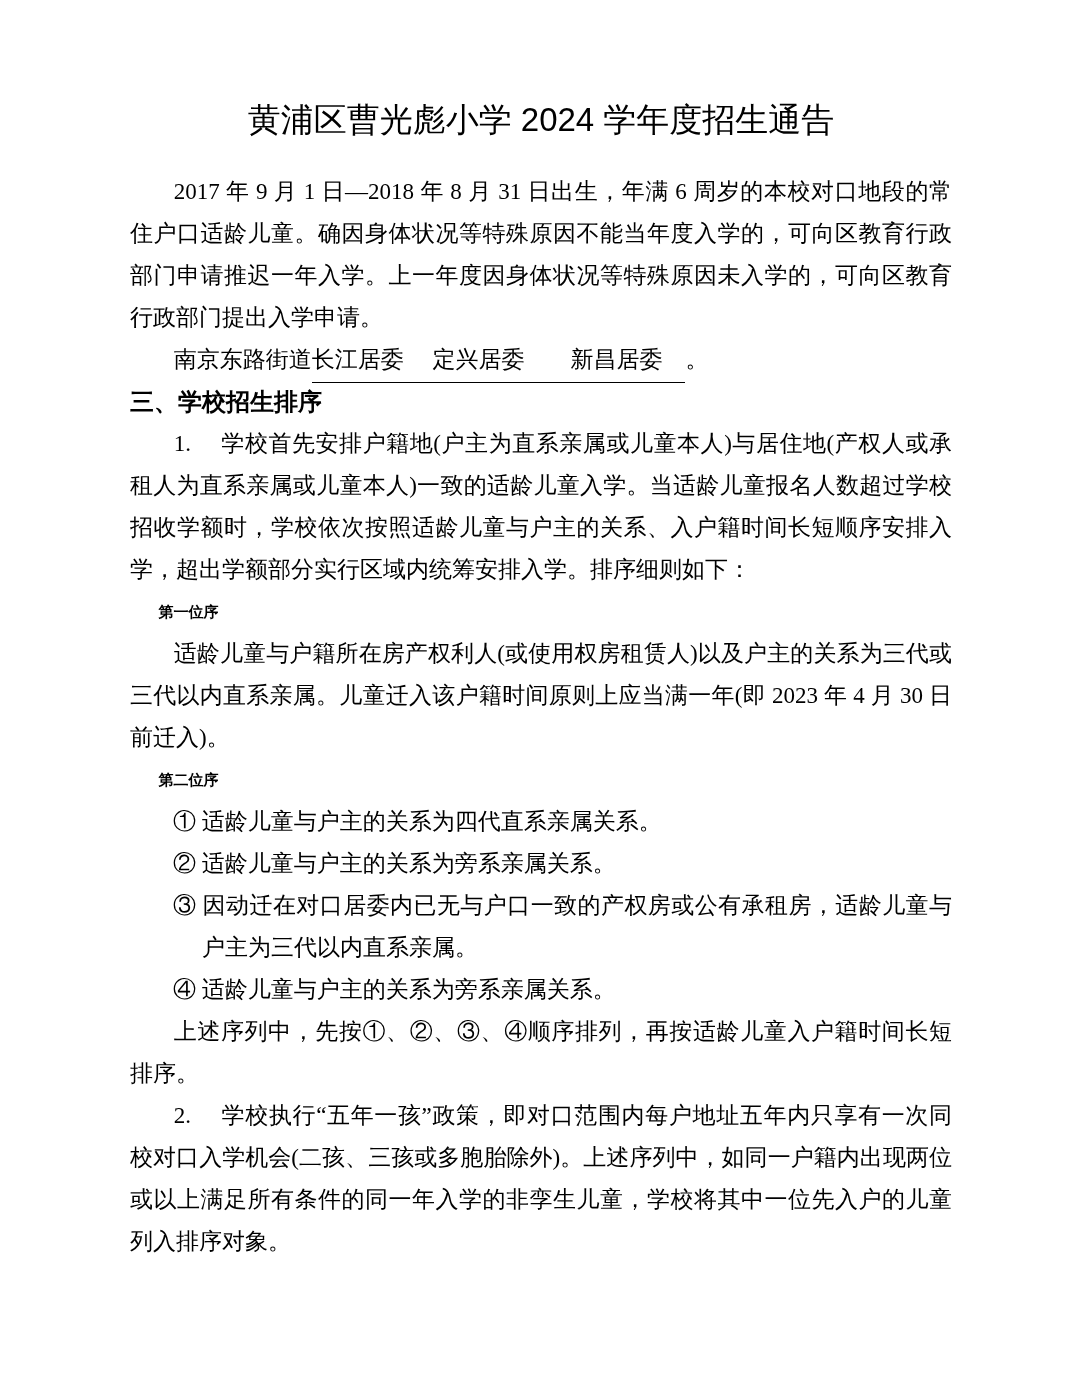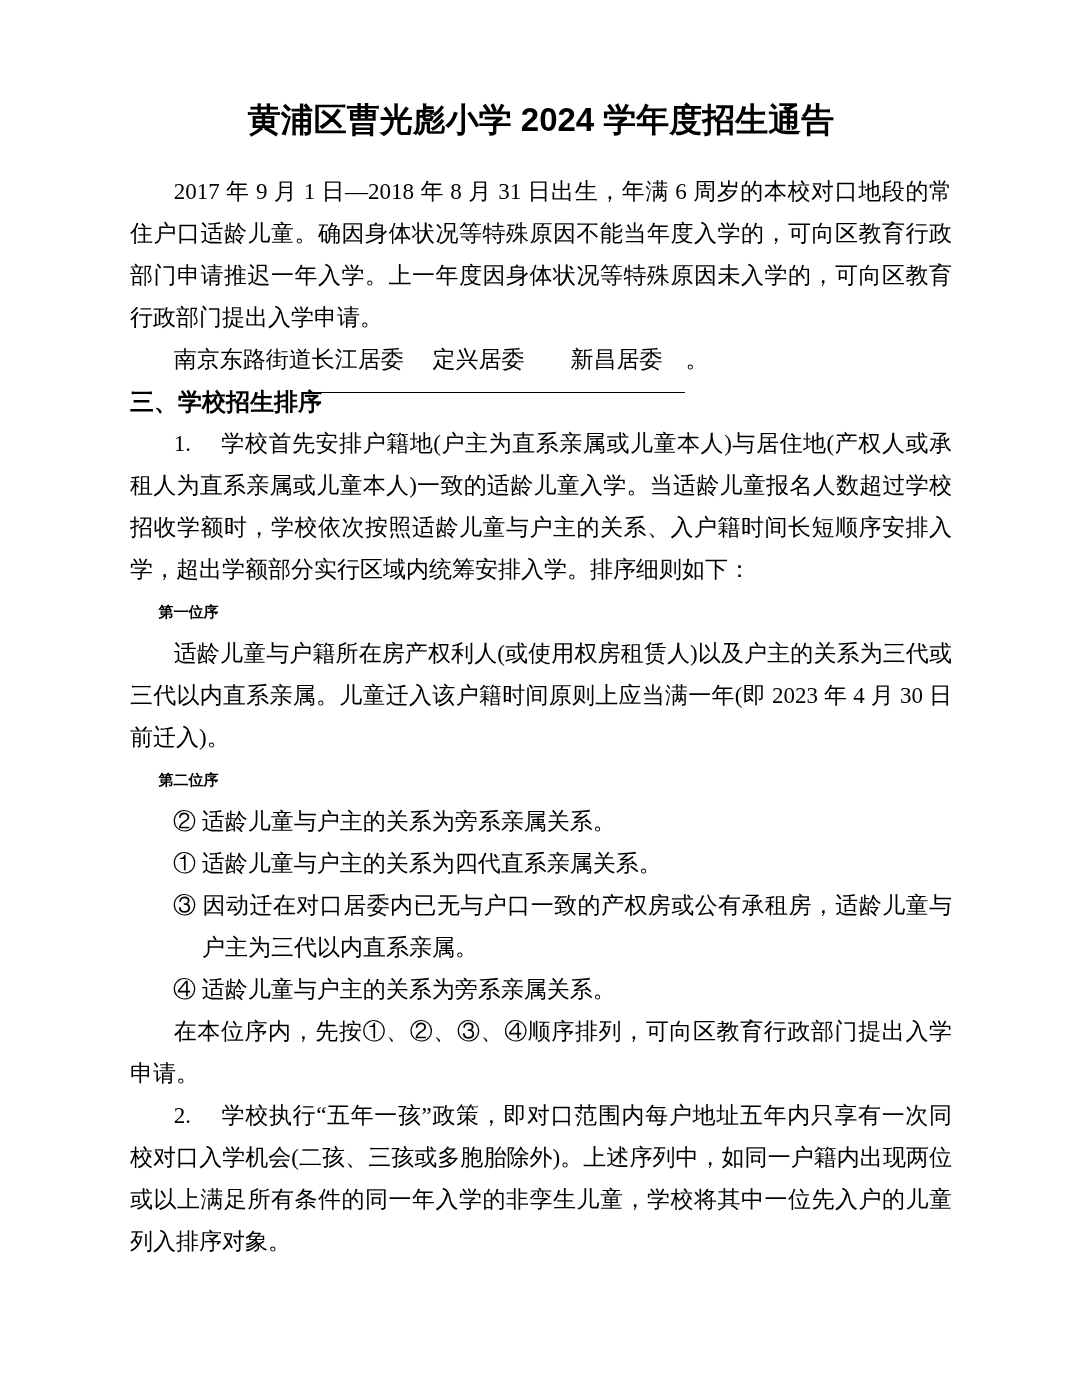--- a/index.html
+++ b/index.html
@@ -13,21 +13,21 @@
     height: 1391px;
     margin: 0 auto;
     background: #ffffff;
     color: #000000;
     box-sizing: border-box;
     padding: 95px 128px 0 130px;
     overflow: hidden;
   }
   .doc-title {
     font-family: "Liberation Sans", "DejaVu Sans", sans-serif;
-    font-weight: 700;
+    font-weight: 400;
     font-size: 33px;
     line-height: 50px;
     text-align: center;
     margin: 0 0 26px 0;
     color: #000000;
   }
   .sec-heading {
     font-family: "Liberation Sans", "DejaVu Sans", sans-serif;
     font-weight: 700;
     font-size: 24px;
@@ -55,21 +55,21 @@
   }
   p.indent {
     text-indent: 1.9em;
   }
   p.circle-item {
     padding-left: 72px;
     text-indent: -29px;
   }
   .underlined {
     border-bottom: 1.5px solid #000000;
-    padding-bottom: 20px;
+    padding-bottom: 10px;
   }
 </style>
 </head>
 <body>
 
 <div class="page">
 
   <h1 class="doc-title">黄浦区曹光彪小学 2024 学年度招生通告</h1>
 
 
@@ -82,25 +82,25 @@
 
   <p class="body-para indent">1.　 学校首先安排户籍地(户主为直系亲属或儿童本人)与居住地(产权人或承租人为直系亲属或儿童本人)一致的适龄儿童入学。当适龄儿童报名人数超过学校招收学额时，学校依次按照适龄儿童与户主的关系、入户籍时间长短顺序安排入学，超出学额部分实行区域内统筹安排入学。排序细则如下：</p>
 
   <h3 class="sub-heading">第一位序</h3>
 
   <p class="body-para indent">适龄儿童与户籍所在房产权利人(或使用权房租赁人)以及户主的关系为三代或三代以内直系亲属。儿童迁入该户籍时间原则上应当满一年(即 2023 年 4 月 30 日前迁入)。</p>
 
 
   <h3 class="sub-heading">第二位序</h3>
 
+  <p class="body-para circle-item">① 适龄儿童与户主的关系为四代直系亲属关系。</p>
+
   <p class="body-para circle-item">② 适龄儿童与户主的关系为旁系亲属关系。</p>
-
-  <p class="body-para circle-item">① 适龄儿童与户主的关系为四代直系亲属关系。</p>
 
   <p class="body-para circle-item">③ 因动迁在对口居委内已无与户口一致的产权房或公有承租房，适龄儿童与户主为三代以内直系亲属。</p>
 
   <p class="body-para circle-item">④ 适龄儿童与户主的关系为旁系亲属关系。</p>
 
-  <p class="body-para indent">在本位序内，先按①、②、③、④顺序排列，可向区教育行政部门提出入学申请。</p>
+  <p class="body-para indent">上述序列中，先按①、②、③、④顺序排列，再按适龄儿童入户籍时间长短排序。</p>
 
   <p class="body-para indent">2.　 学校执行“五年一孩”政策，即对口范围内每户地址五年内只享有一次同校对口入学机会(二孩、三孩或多胞胎除外)。上述序列中，如同一户籍内出现两位或以上满足所有条件的同一年入学的非孪生儿童，学校将其中一位先入户的儿童列入排序对象。</p>
 
 </div>
 
 </body></html>

